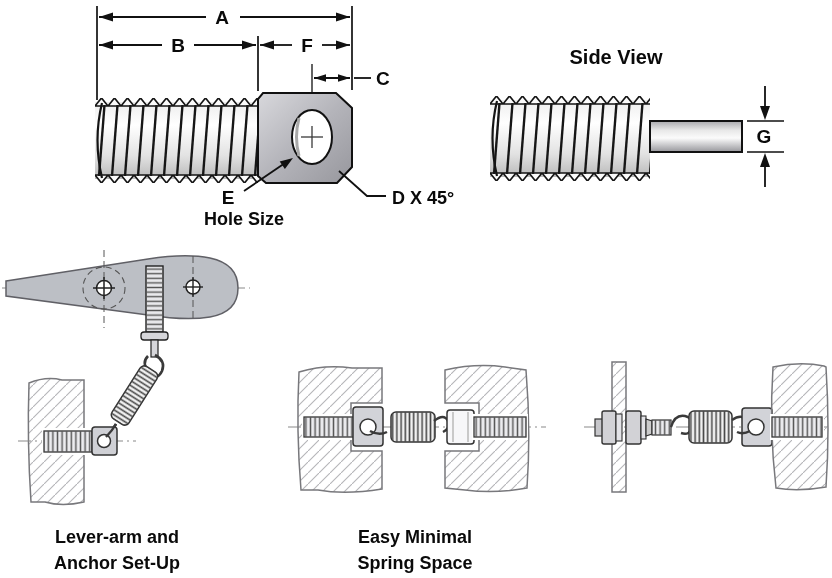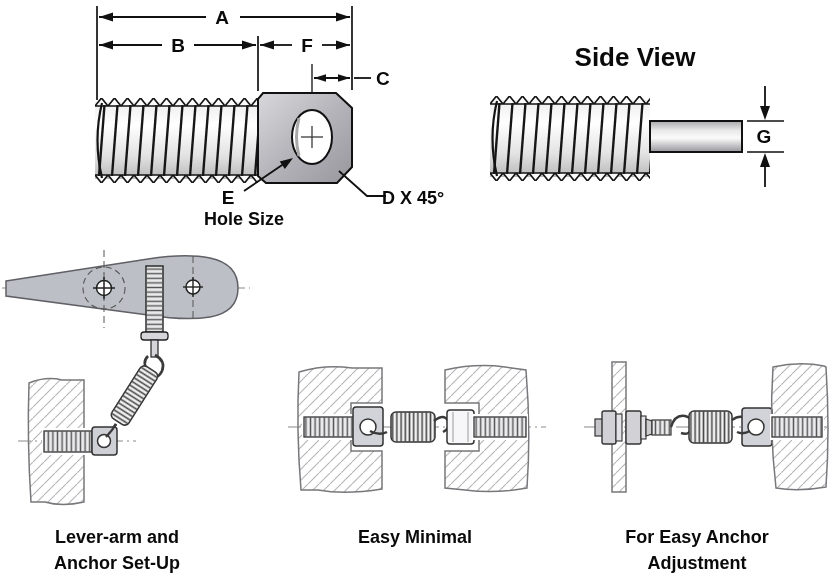--- a/index.html
+++ b/index.html
@@ -8,21 +8,21 @@
     font-family:"Liberation Sans",sans-serif;
   }
   .canvas svg{position:absolute;left:0;top:0;}
   .lbl{
     position:absolute;font-weight:bold;color:#0a0a0a;white-space:nowrap;
     transform:translate(-50%,-50%);line-height:1;
   }
   .lbl.anchor-left{transform:translate(0,-50%);}
   .dim{font-size:19px;}
   .sub{font-size:18px;}
-  .viewtitle{font-size:26px;margin-left:19px;}
+  .viewtitle{font-size:20px;}
   .caption{
     position:absolute;width:250px;text-align:center;transform:translateX(-50%);
     font-weight:bold;font-size:18px;line-height:26px;color:#0a0a0a;
   }
 </style>
 </head>
 <body>
 
 <div class="canvas">
 
@@ -230,30 +230,27 @@
       <rect x="772" y="417" width="50" height="20" fill="url(#thrSmall)"></rect>
     </g>
   </svg>
 
   <div class="lbl dim" style="left:222px;top:17px;">A</div>
   <div class="lbl dim" style="left:178px;top:45px;">B</div>
   <div class="lbl dim" style="left:307px;top:45px;">F</div>
   <div class="lbl dim anchor-left" style="left:376px;top:78px;">C</div>
   <div class="lbl dim" style="left:228px;top:197px;">E</div>
   <div class="lbl sub" style="left:244px;top:219px;">Hole Size</div>
-  <div class="lbl sub anchor-left" style="left:382px;top:198px;">D X 45°</div>
+  <div class="lbl sub anchor-left" style="left:392px;top:198px;">D X 45°</div>
 
   <div class="lbl viewtitle" style="left:616px;top:57px;">Side View</div>
   <div class="lbl dim" style="left:764px;top:136px;">G</div>
 
   <div class="caption" style="left:117px;top:524px;">
     <div>Lever-arm and</div>
     <div>Anchor Set-Up</div>
   </div>
   <div class="caption" style="left:415px;top:524px;">
     <div>Easy Minimal</div>
+    <div>Spring Space</div>
   </div>
-  <div class="caption" style="left:697px;top:524px;">
-    <div>For Easy Anchor</div>
-    <div>Adjustment</div>
-  </div>
 
 </div>
 
 </body></html>

